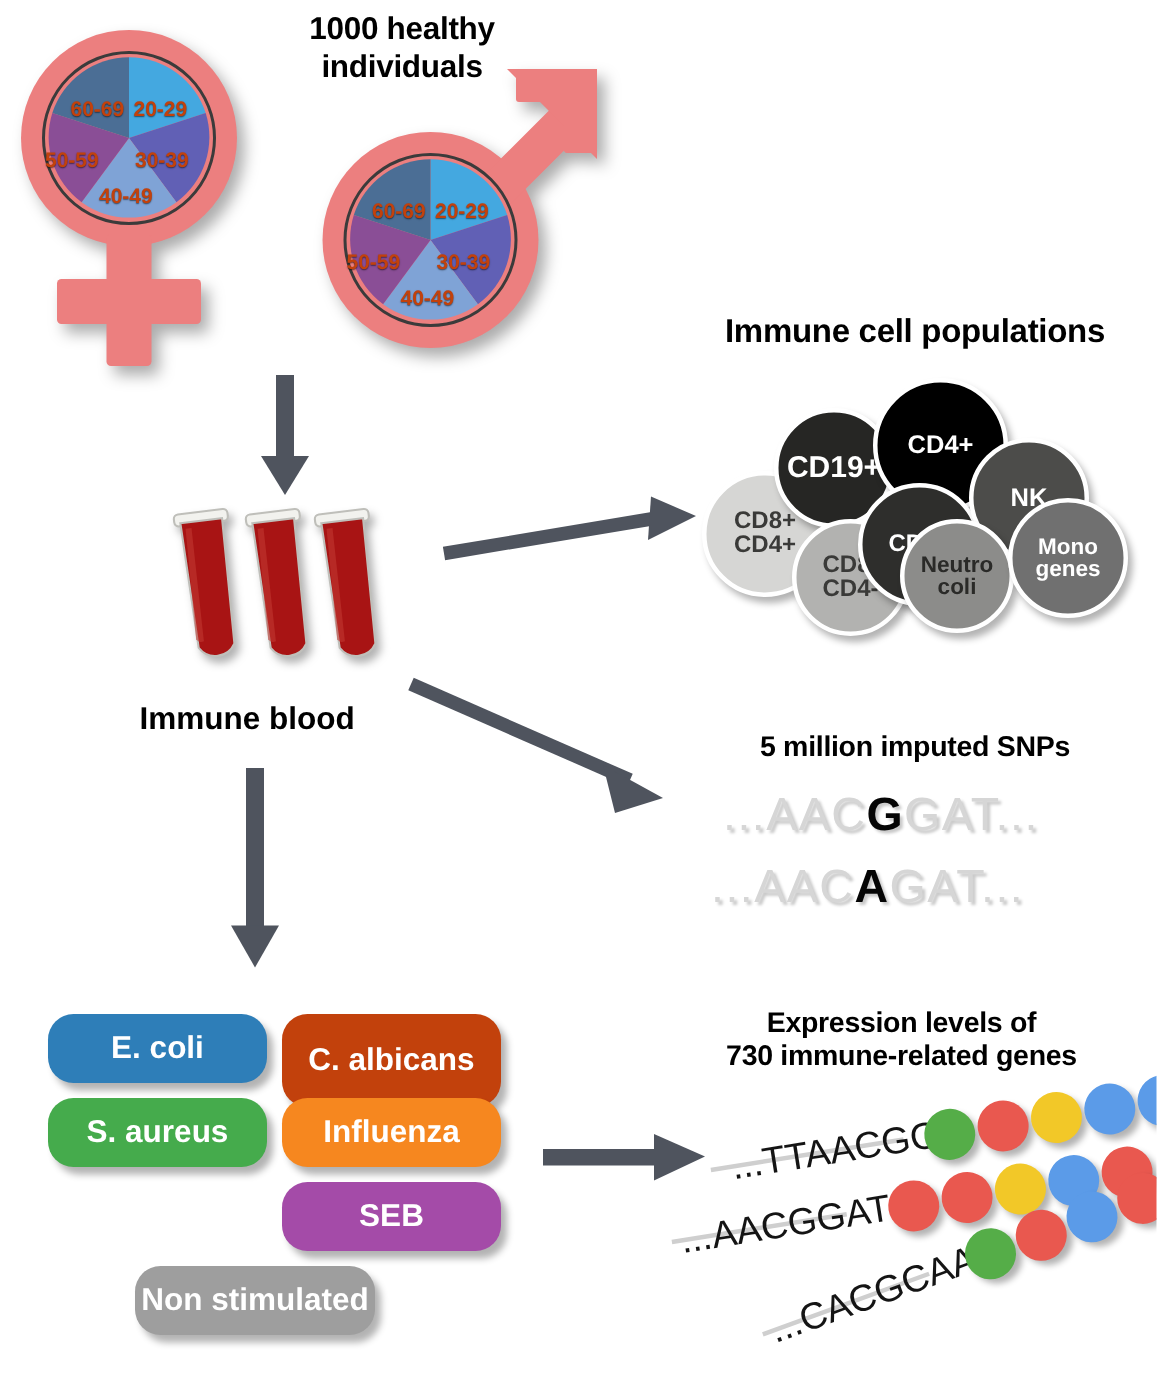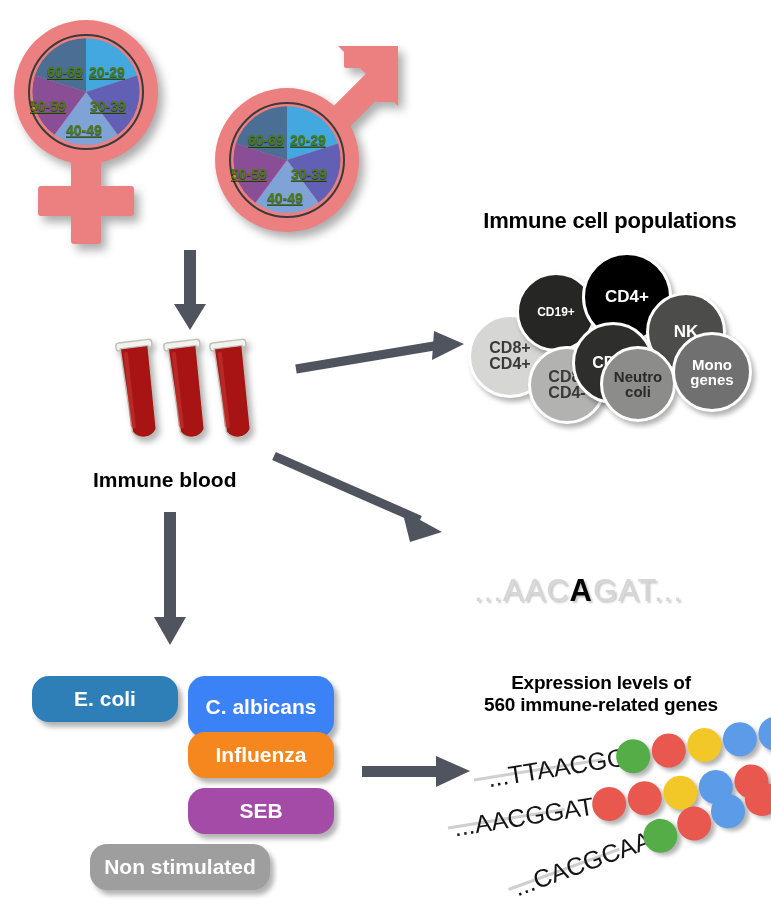--- a/index.html
+++ b/index.html
@@ -12,22 +12,22 @@
   .title{font-weight:bold;color:#000;text-align:center;line-height:1.18;
          letter-spacing:-0.2px;}
   #t-cohort{left:168px;top:8px;width:200px;font-size:21px;}
   #t-immune{left:450px;top:208px;width:320px;font-size:22px;}
   #t-snp{left:450px;top:488px;width:320px;font-size:19px;}
   #t-expr{left:436px;top:672px;width:330px;font-size:19px;}
 
   
   .sym{filter:drop-shadow(5px 6px 5px rgba(0,0,0,.33));}
   .pieface{position:absolute;border-radius:50%;border:2px solid #3b3b3b;box-sizing:border-box;}
-  .slice-lbl{position:absolute;color:#4d7c0f;font-weight:bold;
-             text-shadow:0 1px 1px rgba(0,0,0,.55);white-space:nowrap;text-decoration:underline;}
+  .slice-lbl{position:absolute;color:#c2410c;font-weight:bold;
+             text-shadow:0 1px 1px rgba(0,0,0,.55);white-space:nowrap;}
 
   
   .arrow{position:absolute;}
 
   
   .tubewrap{filter:drop-shadow(3px 4px 3px rgba(0,0,0,.30));}
   .lbl-blood{position:absolute;font-weight:bold;font-size:21px;color:#000;}
 
   
   .cell{position:absolute;border-radius:50%;border:3px solid #ffffff;
@@ -54,20 +54,21 @@
           letter-spacing:0px;}
   .bead{position:absolute;border-radius:50%;
         box-shadow:3px 4px 4px rgba(0,0,0,.30);}
   .backbone{position:absolute;height:3px;background:#cfcfcf;}
 </style>
 </head>
 <body>
 
 <div class="stage">
 
+  <div class="abs title" id="t-cohort">1000 healthy individuals</div>
 
   <div class="abs sym" style="left:8px;top:14px;width:180px;height:235px;">
     <svg width="180" height="235" viewBox="0 0 180 235">
       <circle cx="78" cy="78" r="72" fill="#EC7F7F"></circle>
       <rect x="63" y="142" width="30" height="88" fill="#EC7F7F" rx="3"></rect>
       <rect x="30" y="172" width="96" height="30" fill="#EC7F7F" rx="3"></rect>
     </svg>
     
     <div class="pieface" style="left:20px;top:20px;width:116px;height:116px;">
       <svg width="112" height="112" viewBox="0 0 100 100">
@@ -170,21 +171,21 @@
 
   <div class="abs" style="left:450px;top:240px;width:320px;height:175px;">
 
     <div class="cell" style="left:18px;top:74px;width:84px;height:84px;background:#D6D6D4;color:#3A3A38;font-size:16px;">
       <div>
         <span>CD8+</span>
         <span>CD4+</span>
       </div>
     </div>
 
-    <div class="cell" style="left:66px;top:32px;width:80px;height:80px;background:#262624;color:#ffffff;font-size:12px;">
+    <div class="cell" style="left:66px;top:32px;width:80px;height:80px;background:#262624;color:#ffffff;font-size:20px;">
       <span>CD19+</span>
     </div>
 
     <div class="cell" style="left:78px;top:106px;width:78px;height:78px;background:#B2B2B0;color:#3A3A38;font-size:16px;">
       <div>
         <span>CD8-</span>
         <span>CD4-</span>
       </div>
     </div>
 
@@ -208,55 +209,62 @@
     </div>
 
     <div class="cell" style="left:222px;top:92px;width:80px;height:80px;background:#707070;color:#ffffff;font-size:15px;">
       <div>
         <span>Mono</span>
         <span>genes</span>
       </div>
     </div>
   </div>
 
+  <div class="abs title" id="t-snp">5 million imputed SNPs</div>
 
   <div class="abs" style="left:470px;top:525px;width:290px;height:90px;">
+    <div class="snpline" style="left:12px;top:0px;">
+      <span class="snpfade">...AAC</span><b>G</b><span class="snpfade">GAT...</span>
+    </div>
     <div class="snpline" style="left:4px;top:48px;">
       <span class="snpfade">...AAC</span><b>A</b><span class="snpfade">GAT...</span>
     </div>
   </div>
 
   <div class="abs" style="left:32px;top:676px;width:310px;height:216px;">
     <div class="stim" style="left:0px;top:0px;width:146px;height:46px;background:#2E7EB8;">
       <span>E. coli</span>
     </div>
-    <div class="stim" style="left:156px;top:0px;width:146px;height:62px;background:#3b82f6;">
+    <div class="stim" style="left:156px;top:0px;width:146px;height:62px;background:#c2410c;">
       <span>C. albicans</span>
+    </div>
+    <div class="stim" style="left:0px;top:56px;width:146px;height:46px;background:#45AB4C;">
+      <span>S. aureus</span>
     </div>
     <div class="stim" style="left:156px;top:56px;width:146px;height:46px;background:#F6871F;">
       <span>Influenza</span>
     </div>
     <div class="stim" style="left:156px;top:112px;width:146px;height:46px;background:#A44BA8;">
       <span>SEB</span>
     </div>
-    <div class="stim" style="left:58px;top:168px;width:180px;height:46px;background:#9E9E9E;">
+    <div class="stim" style="left:58px;top:168px;width:160px;height:46px;background:#9E9E9E;">
       <span>Non stimulated</span>
     </div>
   </div>
 
   <div class="arrow" style="left:362px;top:752px;width:110px;height:40px;">
     <svg width="110" height="40" viewBox="0 0 110 40">
       <rect x="0" y="14" width="78" height="11" fill="#4F545E"></rect>
       <polygon points="74,4 108,19 74,35" fill="#4F545E"></polygon>
     </svg>
   </div>
 
   <div class="abs title" id="t-expr">
     <div>Expression levels of</div>
-    <div>560 immune-related genes</div>
+    <div>730 immune-related genes</div>
   </div>
 
   <div class="abs" style="left:455px;top:735px;width:316px;height:165px;">
 
     <div class="strand" style="left:16px;top:30px;width:300px;height:44px;transform:rotate(-9deg);">
       <div class="backbone" style="left:4px;top:14px;width:130px;"></div>
       <div class="seqtxt" style="left:18px;top:2px;">...TTAACGG</div>
       <div class="bead" style="left:148px;top:0px;width:34px;height:34px;background:#55AD48;"></div>
       <div class="bead" style="left:184px;top:0px;width:34px;height:34px;background:#E9584F;"></div>
       <div class="bead" style="left:220px;top:0px;width:34px;height:34px;background:#F2C828;"></div>

